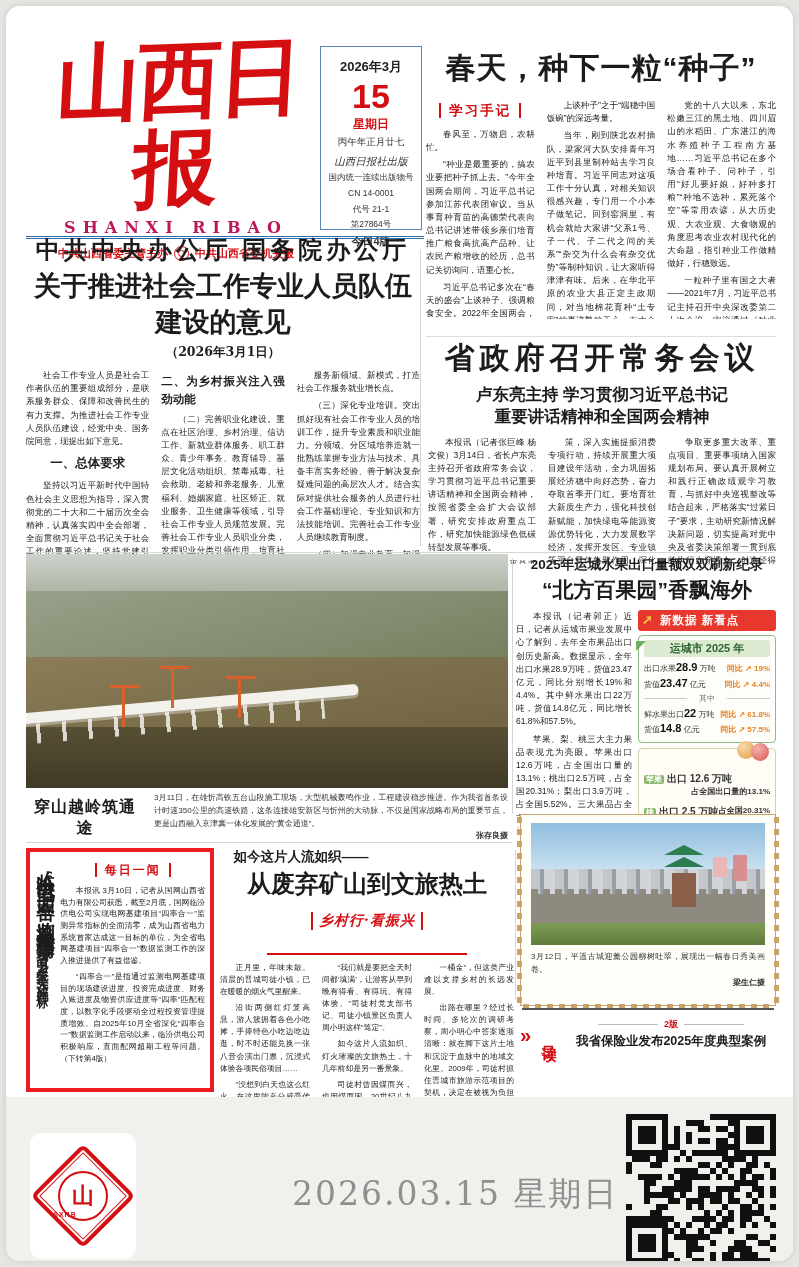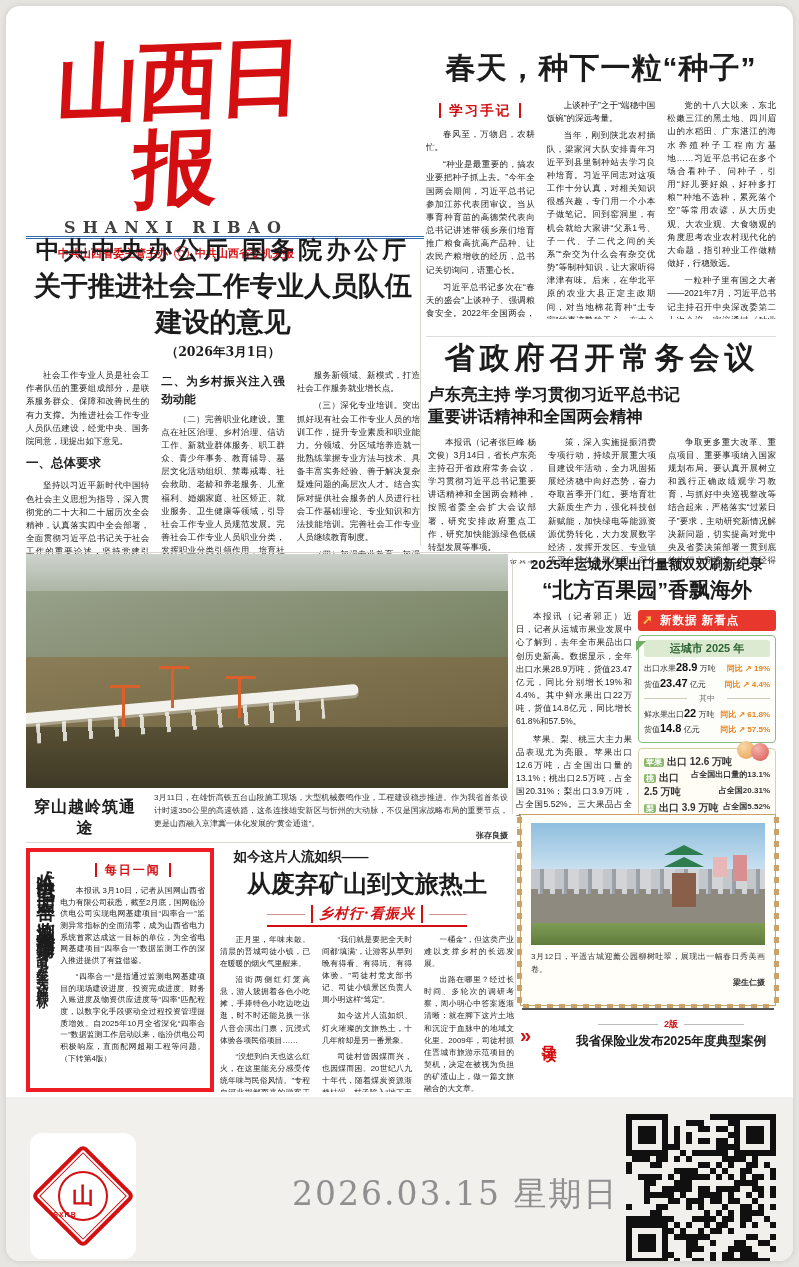--- a/index.html
+++ b/index.html
@@ -9,21 +9,21 @@
   p{margin:0 0 4px;text-indent:2em;}
   .col{font-size:8.5px;line-height:1.55;text-align:justify;color:#222;overflow:hidden;}
   .cols{display:flex;gap:12px;}
   .cols>div{flex:1;overflow:hidden;}
   .hline{position:absolute;height:1px;background:#d9d5cf;}
   .vline{position:absolute;width:1px;background:#d9d5cf;}
 
   
   .masthead{left:20px;top:30px;width:300px;text-align:center;}
   .mast-title{font-size:84px;font-weight:900;color:#d40f12;line-height:1.05;letter-spacing:-3px;transform:rotate(-2deg) skewX(-5deg);font-family:"DejaVu Serif",serif;}
-  .mast-latin{margin-top:6px;color:#404040;font-size:16px;font-weight:700;letter-spacing:7px;font-family:"DejaVu Serif",serif;}
+  .mast-latin{margin-top:6px;color:#be185d;font-size:16px;font-weight:700;letter-spacing:7px;font-family:"DejaVu Serif",serif;}
   .mast-sponsor{margin-top:9px;color:#d40f12;font-size:11px;font-weight:700;display:flex;align-items:center;justify-content:center;gap:6px;}
   .seal{width:13px;height:13px;border:1.5px solid #d40f12;border-radius:50%;display:inline-block;position:relative;}
   .seal::after{content:"";position:absolute;inset:3px;border:1px solid #d40f12;border-radius:50%;}
   .mast-site{margin-top:6px;color:#d40f12;font-size:10px;}
 
   
   .datebox{left:314px;top:40px;width:102px;height:184px;border:1.5px solid #5c86b4;box-sizing:border-box;text-align:center;padding-top:10px;font-size:10px;line-height:1.6;color:#333;}
   .db-ym{font-size:13px;font-weight:700;color:#222;}
   .db-day{font-size:34px;font-weight:700;color:#d40f12;line-height:1.1;}
   .db-week{color:#d40f12;font-weight:700;font-size:12px;}
@@ -38,28 +38,28 @@
   .seed h1{margin:4px 0 10px;text-align:center;font-size:30px;letter-spacing:1px;}
   .tagbar{display:block;text-align:center;margin:2px auto 6px;}
   .tagbar b{color:#d40f12;font-size:13.5px;letter-spacing:2px;border-left:2px solid #d40f12;border-right:2px solid #d40f12;padding:0 8px;}
   .seed .cols{height:220px;}
 
   
   .notice{left:20px;top:228px;width:394px;height:318px;}
   .notice .t1{text-align:center;font-size:24px;font-weight:700;letter-spacing:4px;margin:0;}
   .notice .t2{text-align:center;font-size:27px;font-weight:900;letter-spacing:0;margin:2px 0 4px;}
   .notice .dl{text-align:center;font-family:"DejaVu Serif",serif;font-weight:700;font-size:12.5px;margin-bottom:8px;}
-  .inhead{font-weight:700;text-align:left;font-size:12.5px;margin:6px 0;text-indent:0;}
+  .inhead{font-weight:700;text-align:center;font-size:12.5px;margin:6px 0;text-indent:0;}
   .inhead2{font-weight:700;font-size:11.5px;margin:4px 0;text-indent:0;}
   .notice .cols{height:212px;}
 
   
   .gov{left:422px;top:332px;width:348px;height:212px;}
   .gov .t{text-align:center;font-size:30px;font-weight:900;letter-spacing:5px;margin:0 0 4px;}
-  .gov .st{font-size:16.5px;font-weight:700;line-height:1.35;margin-bottom:8px;}
+  .gov .st{text-align:center;font-size:16.5px;font-weight:700;line-height:1.35;margin-bottom:8px;}
   .gov .cols{height:128px;}
 
   
   .photo{left:20px;top:548px;width:482px;height:234px;overflow:hidden;background:#7e8468;}
   .photo .sky{position:absolute;left:0;top:0;right:0;height:18%;background:linear-gradient(#cdd3cc,#a9b1a1);}
   .photo .far{position:absolute;left:0;top:16%;right:0;height:30%;background:linear-gradient(165deg,#97a089,#76805f);}
   .photo .mid{position:absolute;left:0;top:44%;right:0;height:32%;background:linear-gradient(170deg,#8a7d57,#6f6342);}
   .photo .low{position:absolute;left:0;top:74%;right:0;height:26%;background:linear-gradient(#585035,#3f3a26);}
   .photo .viaduct{position:absolute;left:-3%;top:62%;width:72%;height:11px;background:#f2f1ec;border-radius:5px;transform:rotate(-5deg);box-shadow:0 3px 0 rgba(255,255,255,.35);}
   .photo .piers{position:absolute;left:2%;top:67%;width:60%;height:20px;background:repeating-linear-gradient(90deg,rgba(242,241,236,.85) 0 4px,transparent 4px 26px);transform:rotate(-5deg);}
@@ -82,21 +82,21 @@
   .gbox{border:1px solid #8dbb84;border-radius:4px;padding:4px 5px;margin-bottom:5px;background:#fdfdf9;}
   .gbox .hd{background:#dcead2;border-radius:3px;text-align:center;font-weight:900;font-size:11px;color:#2d6432;padding:1px 0;margin-bottom:4px;position:relative;}
   .gbox .hd::before{content:"";position:absolute;left:-8px;top:1px;border:5px solid #6fae62;border-right-color:transparent;border-bottom-color:transparent;}
   .irow{display:flex;justify-content:space-between;font-size:8px;color:#333;margin:2.5px 0;align-items:baseline;}
   .irow .v{font-weight:900;font-size:11px;color:#111;}
   .irow .yoy{color:#e8821e;font-weight:700;white-space:nowrap;}
   .idiv{text-align:center;color:#777;font-size:8px;margin:3px 0;position:relative;}
   .idiv::before,.idiv::after{content:"";position:absolute;top:50%;width:34%;border-top:1px solid #cfcabc;}
   .idiv::before{left:0;} .idiv::after{right:0;}
   .fbox{border:1px solid #d8cfae;border-radius:4px;padding:4px 5px;position:relative;background:#fffdf6;}
-  .frow{font-size:8px;margin:2px 0;color:#333;}
+  .frow{font-size:8px;margin:19px 0;color:#333;}
   .frow .fname{color:#fff;background:#8bb96d;border-radius:2px;padding:0 2px;font-weight:700;margin-right:3px;}
   .frow .fv{font-weight:900;font-size:10px;}
   .frow .fs{font-weight:700;float:right;}
   .apples{position:absolute;right:4px;top:-8px;width:34px;height:20px;}
   .apples i{position:absolute;width:18px;height:18px;border-radius:50%;background:radial-gradient(circle at 35% 30%,#f7d9a8,#e89b4a);}
   .apples i+i{left:14px;top:2px;background:radial-gradient(circle at 35% 30%,#f3b5ad,#d9534f);}
   .info .tail{font-size:8px;line-height:1.55;text-align:justify;color:#333;margin-top:4px;}
 
   
   .daily{left:20px;top:842px;width:188px;height:244px;border:4px solid #ee1c25;box-sizing:border-box;display:flex;padding:6px 5px;gap:4px;background:#fff;}
@@ -104,21 +104,21 @@
   .dvert h3{margin:0;font-size:18.5px;font-weight:900;letter-spacing:3px;line-height:1.15;}
   .dvert h4{margin:0;font-size:12px;font-weight:700;letter-spacing:4px;color:#222;line-height:1.2;}
   .dbody{flex:1;overflow:hidden;}
   .dbody .tagbar b{font-size:12px;}
   .dbody .txt{font-size:7.8px;line-height:1.5;text-align:justify;}
 
   
   .village{left:214px;top:842px;width:294px;height:250px;}
   .village .kick{font-size:13.5px;font-weight:700;margin:0 0 2px;text-indent:1em;}
   .village .t{text-align:center;font-size:24px;font-weight:900;margin:0 0 5px;}
-  .vtag{width:200px;margin:0 auto 7px;text-align:left;border-bottom:2px solid #d40f12;padding-bottom:2px;display:flex;align-items:center;justify-content:center;gap:6px;}
+  .vtag{width:200px;margin:0 auto 7px;text-align:left;border-bottom:2px solid #d40f12;padding-bottom:16px;display:flex;align-items:center;justify-content:center;gap:6px;flex-direction:column;}
   .vtag b{color:#d40f12;font-size:14px;font-style:italic;letter-spacing:1px;border-left:2px solid #d40f12;border-right:2px solid #d40f12;padding:0 6px;font-family:"DejaVu Serif",serif;}
   .vtag .dash{flex:1;border-top:1px solid #d89090;height:0;}
   .village .cols{height:158px;}
   .village .col{font-size:7.8px;}
 
   
   .frame{left:514px;top:808px;width:256px;height:192px;box-sizing:border-box;border:1px solid #c9a369;padding:8px 10px 6px;background:#fffef9;}
   .crenel{position:absolute;background:repeating-linear-gradient(90deg,#c9a369 0 6px,transparent 6px 12px);height:5px;left:2px;right:2px;}
   .crenel.bot{bottom:-4px;}
   .crenel.l,.crenel.r{width:5px;height:auto;top:2px;bottom:2px;background:repeating-linear-gradient(0deg,#c9a369 0 6px,transparent 6px 12px);}
@@ -166,20 +166,32 @@
   <div class="abs masthead">
     <div class="mast-title">山西日报</div>
     <div class="mast-latin">SHANXI RIBAO</div>
     <div class="mast-sponsor">
       <span>中共山西省委主管主办</span>
       <span class="seal"></span>
       <span>中共山西省委机关报</span>
     </div>
   </div>
 
+  <div class="abs datebox">
+    <div class="db-ym">2026年3月</div>
+    <div class="db-day">15</div>
+    <div class="db-week">星期日</div>
+    <div class="db-lunar">丙午年正月廿七</div>
+    <div class="db-pub">山西日报社出版</div>
+    <div class="db-issn">国内统一连续出版物号</div>
+    <div class="db-issn">CN 14-0001</div>
+    <div class="db-issn">代号 21-1</div>
+    <div class="db-issn">第27864号</div>
+    <div class="db-pages">今日4版</div>
+  </div>
   <div class="abs bluerule"></div>
 
   <div class="abs seed">
     <h1>春天，种下一粒“种子”</h1>
     <div class="cols">
       <div class="col">
         <span class="tagbar"><b>学习手记</b></span>
         <p>春风至，万物启，农耕忙。</p>
         <p>“种业是最重要的，搞农业要把种子抓上去。”今年全国两会期间，习近平总书记参加江苏代表团审议。当从事育种育苗的高德荣代表向总书记讲述带领乡亲们培育推广粮食高抗高产品种、让农民产粮增收的经历，总书记关切询问，语重心长。</p>
         <p>习近平总书记多次在“春天的盛会”上谈种子、强调粮食安全。2022年全国两会，总书记参加全国政协农业界、社会福利和社会保障界委员联组会，就以“必须下决心把我国种业搞上去”的谆谆叮嘱，在大家心中播下种业自立自强的种子。</p>

